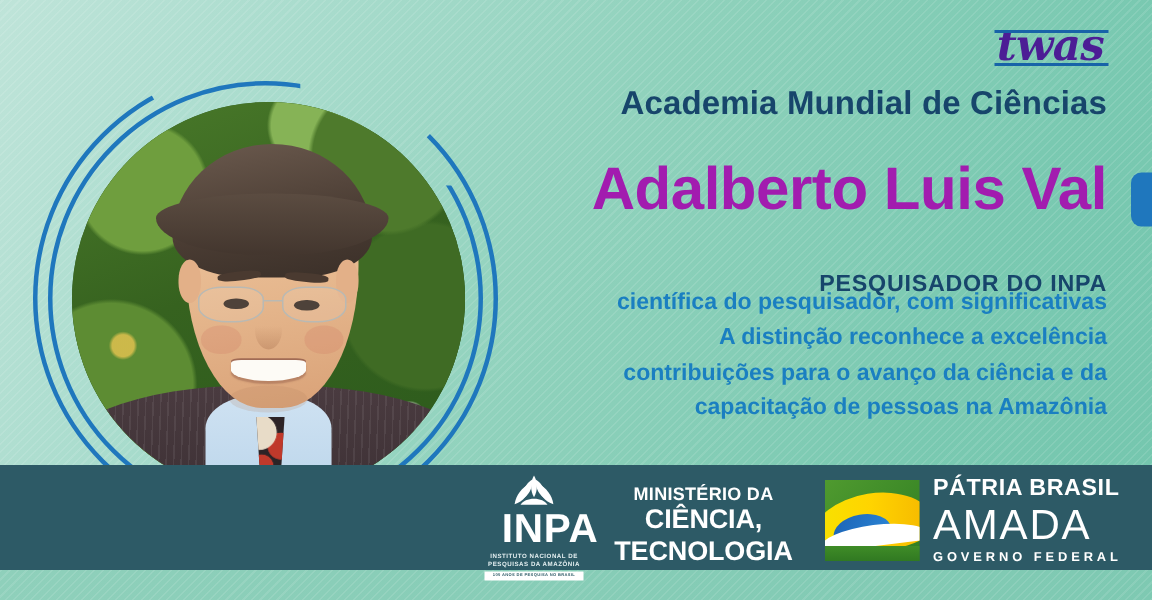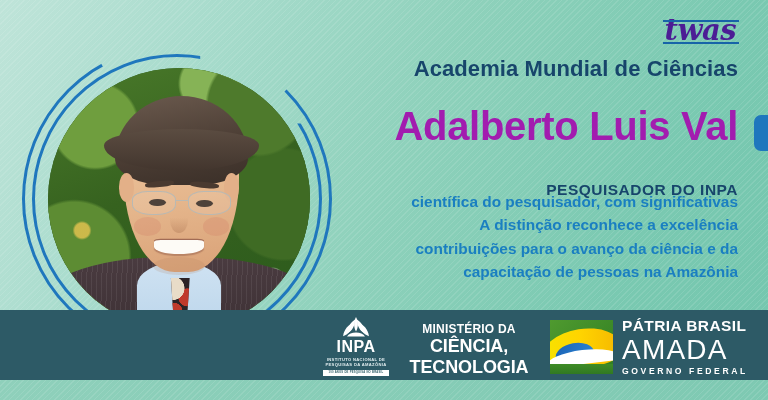--- a/index.html
+++ b/index.html
@@ -191,22 +191,22 @@
     background:#2d5a66;
     display:flex; align-items:center;
   }
   .footer-strip {
     position:absolute; left:0; top:380px; width:768px; height:20px;
   }
 
   .inpa { position:absolute; left:313px; top:316px; width:86px; text-align:center; }
   .inpa-mark { width:100%; height:22px; position:relative; }
   .inpa-name {
-    font-size:16px; font-weight:700; color:#ffffff;
-    letter-spacing:0.5px; line-height:1; margin-top:1px;
+    font-size:27px; font-weight:700; color:#ffffff;
+    letter-spacing:0.5px; line-height:1; margin-top:1px;text-align:right;
   }
   .inpa-sub {
     font-size:4.1px; font-weight:700; color:#e3eef0;
     letter-spacing:0.35px; line-height:1.32; margin-top:2px;
   }
   .inpa-tag {
     margin:2.5px auto 0; width:66px; background:#ffffff; color:#2d5a66;
     font-size:2.7px; font-weight:700; letter-spacing:.25px; padding:1.2px 0;
   }
 

